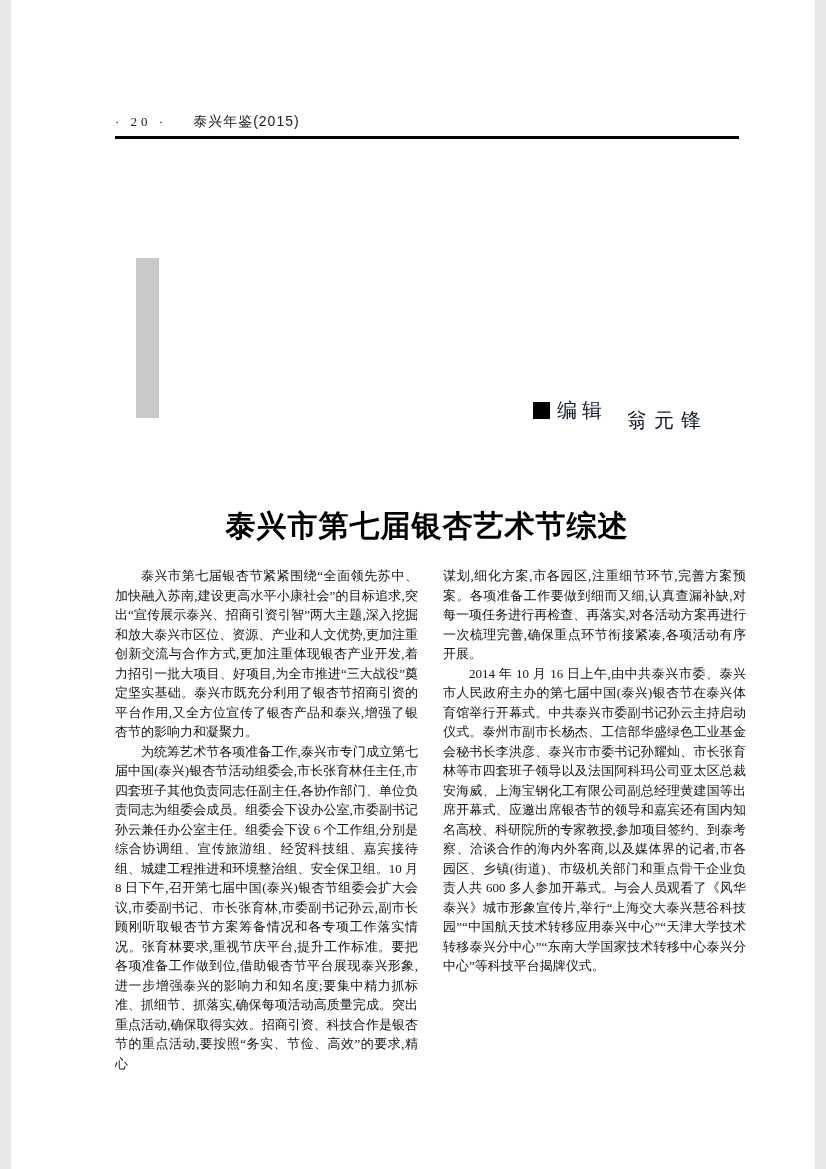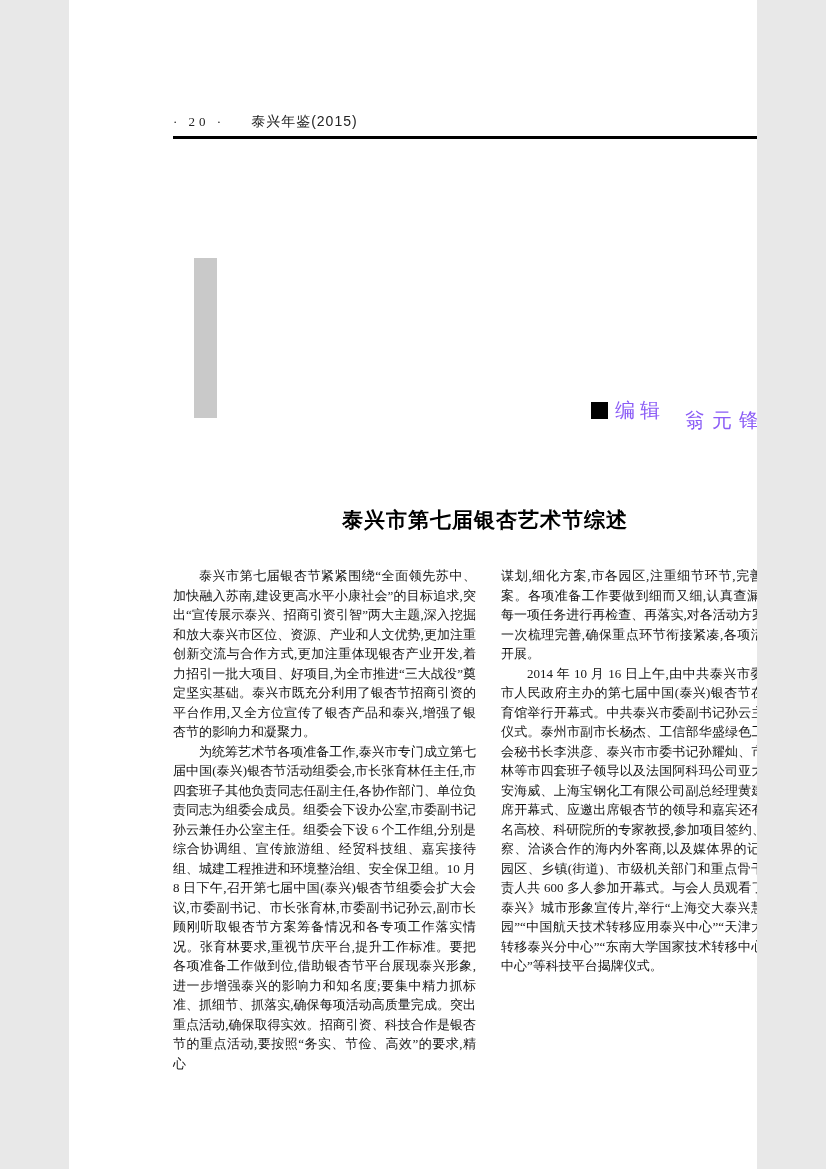--- a/index.html
+++ b/index.html
@@ -1,18 +1,18 @@
 <!DOCTYPE html>
 <html><head>
 <meta charset="utf-8">
 <style>
   html,body{margin:0;padding:0;background:#e8e8e8;}
   .page{
     position:relative;
-    width:688px;height:1169px;
+    width:804px;height:1169px;
     margin:0 auto;
     background:#ffffff;
     overflow:hidden;
     color:#111;
     font-family:"Liberation Serif","DejaVu Serif",serif;
   }
   
   .running-head{
     position:absolute;left:104px;top:113px;width:624px;
     display:flex;align-items:baseline;
@@ -39,35 +39,35 @@
   .section-title{
     position:absolute;left:174px;top:216px;margin:0;
     font-size:62px;line-height:1.15;font-weight:700;
     letter-spacing:56px;white-space:nowrap;
     font-family:"Liberation Serif","DejaVu Serif",serif;
     color:#000;
   }
   .editor-credit{
     position:absolute;left:522px;top:387px;
     display:flex;align-items:center;
-    font-size:20px;color:#8b5cf6;white-space:nowrap;
+    font-size:20px;color:#0f172a;white-space:nowrap;
     font-family:"Liberation Serif","DejaVu Serif",serif;
   }
   .square-icon{
     width:17px;height:17px;background:#000;
     display:inline-block;margin-right:7px;flex:0 0 auto;
   }
   .editor-label{letter-spacing:5px;}
   .editor-name{margin-left:20px;letter-spacing:7px;margin-top:20px;}
   
   .article-title{
     position:absolute;left:104px;top:506px;width:624px;margin:0;
     text-align:center;
     font-family:"Liberation Sans","DejaVu Sans",sans-serif;
-    font-size:21px;font-weight:700;letter-spacing:1px;color:#000;
+    font-size:30px;font-weight:700;letter-spacing:1px;color:#000;
   }
   .columns{
     position:absolute;left:104px;top:566px;width:625px;
     display:flex;gap:25px;
   }
   .col{
     width:303px;flex:0 0 303px;
     font-size:13px;line-height:19.5px;
     text-align:justify;
     color:#151515;

